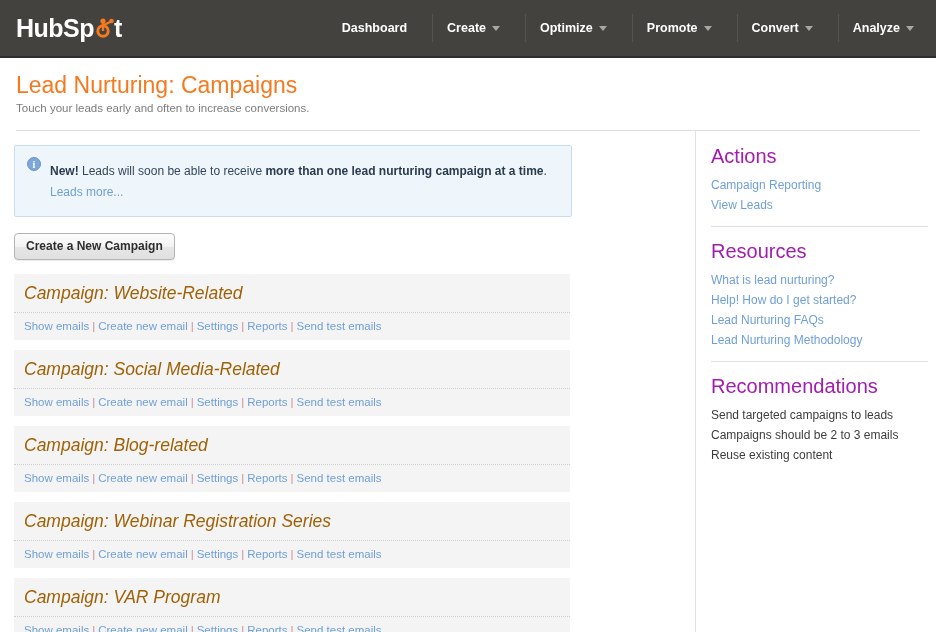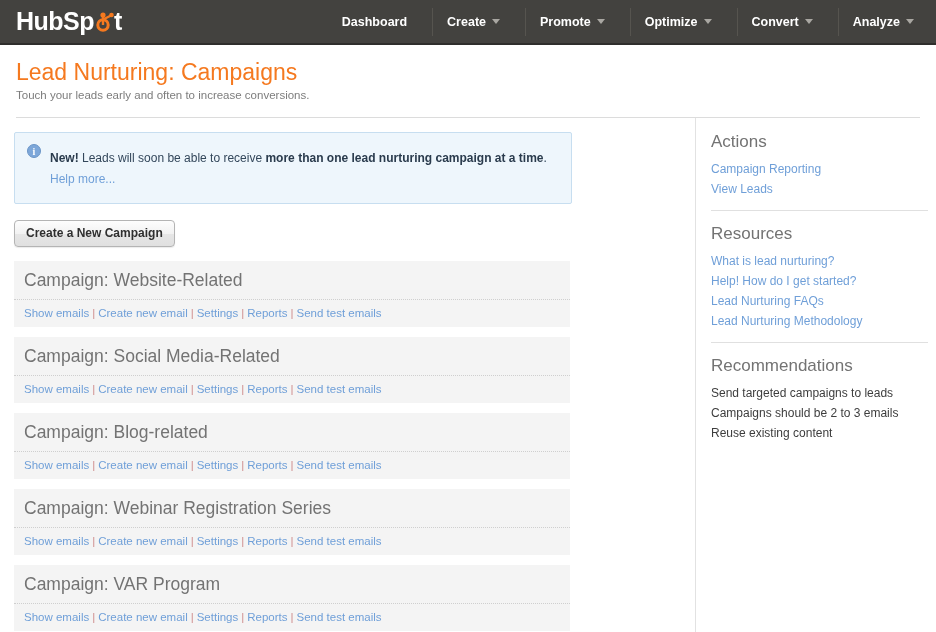--- a/index.html
+++ b/index.html
@@ -6,21 +6,21 @@
   html, body {
     margin: 0; padding: 0;
     width: 936px; height: 632px;
     background: #ffffff;
     font-family: "Liberation Sans", sans-serif;
     overflow: hidden;
   }
 
   
   .topnav {
-    height: 45px;
+    height: 58px;
     background: #43423f;
     border-bottom: 2px solid #2f2e2c;
     display: flex;
     align-items: center;
     padding: 0 8px 0 16px;
     position: relative;
   }
   .logo {
     display: flex;
     align-items: center;
@@ -151,43 +151,44 @@
   }
 
   
   .campaign {
     width: 556px;
     background: #f4f4f4;
     margin-bottom: 10px;
   }
   .campaign-title {
     font-size: 17.5px;
-    color: #737373;
+    color: #a16207;
     font-weight: normal;
     margin: 0;
     padding: 9px 10px 8px 10px;
+    font-style: italic;
   }
   .campaign-links {
     border-top: 1px dotted #cfcfcf;
     padding: 7px 10px 8px 10px;
     font-size: 11.5px;
     color: #c9a9a9;
     white-space: nowrap;
   }
   .campaign-links a {
     color: #6f9fd8;
     text-decoration: none;
     cursor: pointer;
   }
   .sep { color: #d08f8f; padding: 0 3px; }
 
   
   .side-head {
-    color: #737373;
-    font-size: 17px;
+    color: #a21caf;
+    font-size: 20px;
     font-weight: normal;
     margin: 0 0 7px 0;
   }
   .side-link {
     display: block;
     color: #6f9fd8;
     font-size: 12px;
     text-decoration: none;
     padding: 3px 0;
     cursor: pointer;
@@ -224,25 +225,25 @@
   </div>
   <div class="navitems">
     <div class="navitem">
       <span>Dashboard</span>
     </div>
     <div class="navitem">
       <span>Create</span>
       <span class="caret"></span>
     </div>
     <div class="navitem">
+      <span>Optimize</span>
+      <span class="caret"></span>
+    </div>
+    <div class="navitem">
       <span>Promote</span>
-      <span class="caret"></span>
-    </div>
-    <div class="navitem">
-      <span>Optimize</span>
       <span class="caret"></span>
     </div>
     <div class="navitem">
       <span>Convert</span>
       <span class="caret"></span>
     </div>
     <div class="navitem">
       <span>Analyze</span>
       <span class="caret"></span>
     </div>
@@ -257,21 +258,21 @@
 
 <div class="body-wrap">
 
   <div class="main-col">
 
     <div class="notice">
       <div class="info-icon">i</div>
       <div class="notice-body">
         <b>New!</b><span> Leads will soon be able to receive </span><b>more than one lead nurturing campaign at a time</b><span>.</span>
         <br>
-        <a class="readmore">Help more...</a>
+        <a class="readmore">Leads more...</a>
       </div>
     </div>
 
     <button class="btn">Create a New Campaign</button>
 
     <div>
 
       <div class="campaign">
         <h2 class="campaign-title">Campaign: Website-Related</h2>
         <div class="campaign-links">

